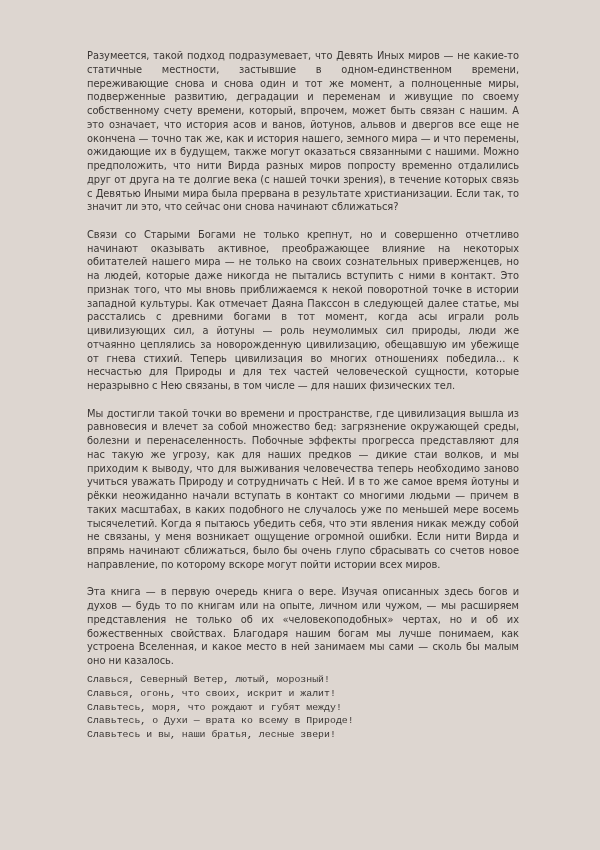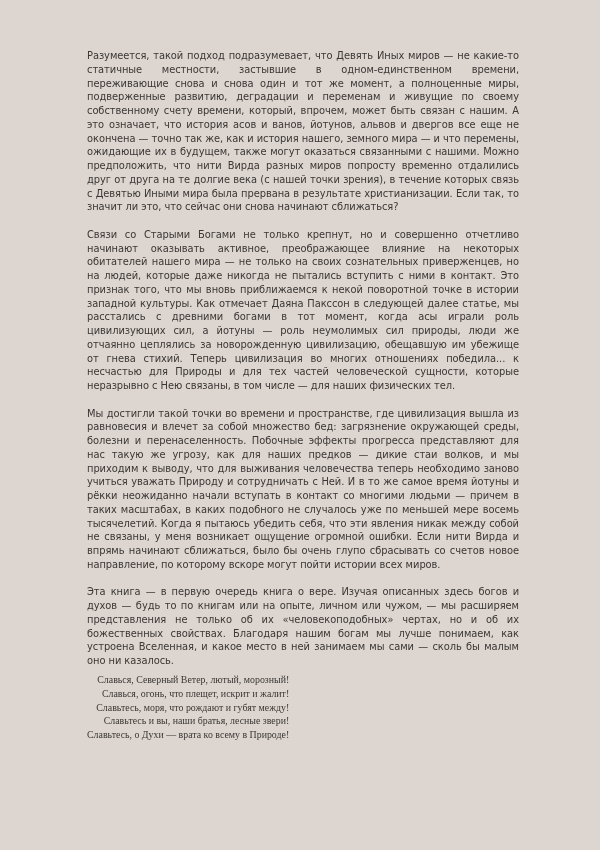--- a/index.html
+++ b/index.html
@@ -29,40 +29,39 @@
       text-align: justify;
       hyphens: none;
     }
     .para.last-left {
       text-align-last: left;
     }
     .poem {
       position: absolute;
       left: 87px;
       top: 673px;
-      font-family: Liberation Serif, serif;
+      font-family: Liberation Mono, monospace;
       font-size: 9.9px;
       line-height: 13.75px;
       color: #3a3634;
-      text-align: right;
     }
     .poem-line {
       display: block;
       white-space: nowrap;
     }
   </style>
 </head>
 <body>
 
 <div class="page">
   <p class="para last-left">Разумеется, такой подход подразумевает, что Девять Иных миров — не какие-то статичные местности, застывшие в одном-единственном времени, переживающие снова и снова один и тот же момент, а полноценные миры, подверженные развитию, деградации и переменам и живущие по своему собственному счету времени, который, впрочем, может быть связан с нашим. А это означает, что история асов и ванов, йотунов, альвов и двергов все еще не окончена — точно так же, как и история нашего, земного мира — и что перемены, ожидающие их в будущем, также могут оказаться связанными с нашими. Можно предположить, что нити Вирда разных миров попросту временно отдалились друг от друга на те долгие века (с нашей точки зрения), в течение которых связь с Девятью Иными мира была прервана в результате христианизации. Если так, то значит ли это, что сейчас они снова начинают сближаться?</p>
   <p class="para last-left">Связи со Старыми Богами не только крепнут, но и совершенно отчетливо начинают оказывать активное, преображающее влияние на некоторых обитателей нашего мира — не только на своих сознательных приверженцев, но на людей, которые даже никогда не пытались вступить с ними в контакт. Это признак того, что мы вновь приближаемся к некой поворотной точке в истории западной культуры. Как отмечает Даяна Пакссон в следующей далее статье, мы расстались с древними богами в тот момент, когда асы играли роль цивилизующих сил, а йотуны — роль неумолимых сил природы, люди же отчаянно цеплялись за новорожденную цивилизацию, обещавшую им убежище от гнева стихий. Теперь цивилизация во многих отношениях победила... к несчастью для Природы и для тех частей человеческой сущности, которые неразрывно с Нею связаны, в том числе — для наших физических тел.</p>
   <p class="para last-left">Мы достигли такой точки во времени и пространстве, где цивилизация вышла из равновесия и влечет за собой множество бед: загрязнение окружающей среды, болезни и перенаселенность. Побочные эффекты прогресса представляют для нас такую же угрозу, как для наших предков — дикие стаи волков, и мы приходим к выводу, что для выживания человечества теперь необходимо заново учиться уважать Природу и сотрудничать с Ней. И в то же самое время йотуны и рёкки неожиданно начали вступать в контакт со многими людьми — причем в таких масштабах, в каких подобного не случалось уже по меньшей мере восемь тысячелетий. Когда я пытаюсь убедить себя, что эти явления никак между собой не связаны, у меня возникает ощущение огромной ошибки. Если нити Вирда и впрямь начинают сближаться, было бы очень глупо сбрасывать со счетов новое направление, по которому вскоре могут пойти истории всех миров.</p>
   <p class="para last-left">Эта книга — в первую очередь книга о вере. Изучая описанных здесь богов и духов — будь то по книгам или на опыте, личном или чужом, — мы расширяем представления не только об их «человекоподобных» чертах, но и об их божественных свойствах. Благодаря нашим богам мы лучше понимаем, как устроена Вселенная, и какое место в ней занимаем мы сами — сколь бы малым оно ни казалось.</p>
 </div>
 
 <div class="poem">
   <span class="poem-line">Славься, Северный Ветер, лютый, морозный!</span>
-  <span class="poem-line">Славься, огонь, что плещет, искрит и жалит!</span>
+  <span class="poem-line">Славься, огонь, что своих, искрит и жалит!</span>
   <span class="poem-line">Славьтесь, моря, что рождают и губят между!</span>
+  <span class="poem-line">Славьтесь, о Духи — врата ко всему в Природе!</span>
   <span class="poem-line">Славьтесь и вы, наши братья, лесные звери!</span>
-  <span class="poem-line">Славьтесь, о Духи — врата ко всему в Природе!</span>
 </div>
 
 </body></html>

